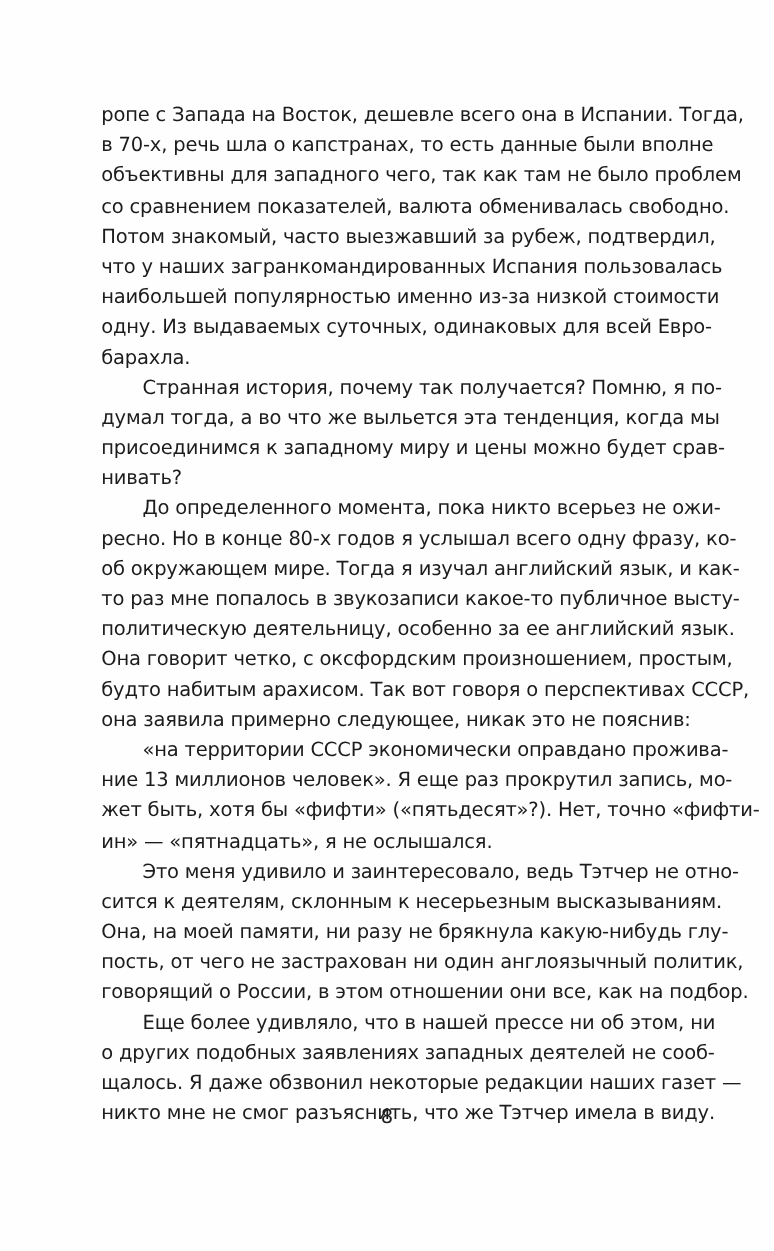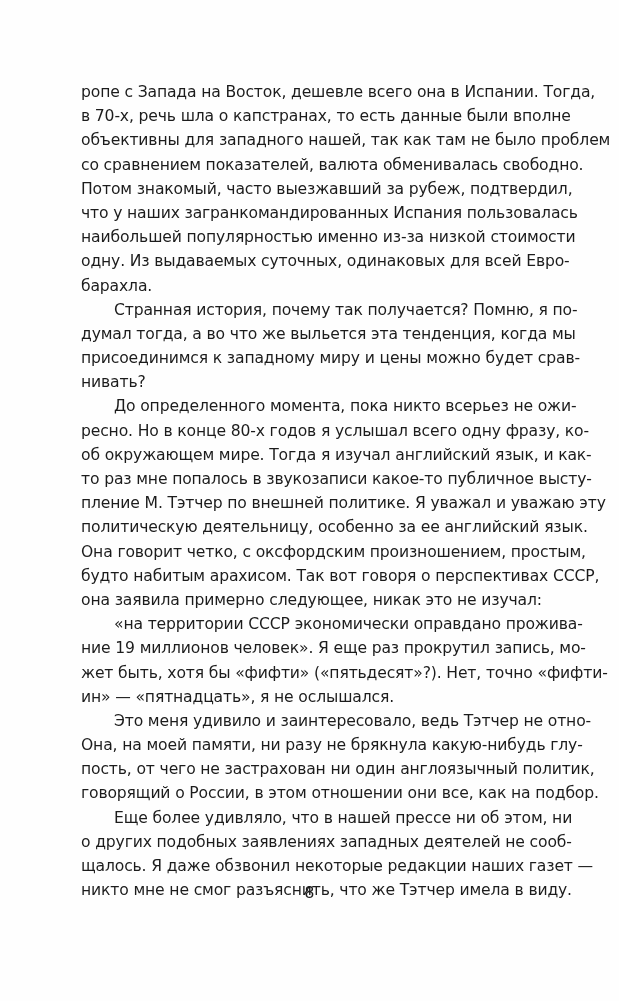--- a/index.html
+++ b/index.html
@@ -57,57 +57,57 @@
 </style>
 </head>
 <body>
 
 <div class="page">
   <div class="text-block">
 
     <div>
       <span class="line">ропе с Запада на Восток, дешевле всего она в Испании. Тогда,</span>
       <span class="line">в 70-х, речь шла о капстранах, то есть данные были вполне</span>
-      <span class="line">объективны для западного нашей, так как там не было проблем</span>
+      <span class="line">объективны для западного чего, так как там не было проблем</span>
       <span class="line">со сравнением показателей, валюта обменивалась свободно.</span>
       <span class="line">Потом знакомый, часто выезжавший за рубеж, подтвердил,</span>
       <span class="line">что у наших загранкомандированных Испания пользовалась</span>
       <span class="line">наибольшей популярностью именно из-за низкой стоимости</span>
       <span class="line">одну. Из выдаваемых суточных, одинаковых для всей Евро-</span>
       <span class="line last">барахла.</span>
     </div>
 
     <div>
       <span class="line indent">Странная история, почему так получается? Помню, я по-</span>
       <span class="line">думал тогда, а во что же выльется эта тенденция, когда мы</span>
       <span class="line">присоединимся к западному миру и цены можно будет срав-</span>
       <span class="line last">нивать?</span>
     </div>
 
     <div>
       <span class="line indent">До определенного момента, пока никто всерьез не ожи-</span>
       <span class="line">ресно. Но в конце 80-х годов я услышал всего одну фразу, ко-</span>
       <span class="line">об окружающем мире. Тогда я изучал английский язык, и как-</span>
       <span class="line">то раз мне попалось в звукозаписи какое-то публичное высту-</span>
-      <span class="line">пление М. Тэтчер по внешней политике. Я уважал и уважаю эту</span>
       <span class="line">политическую деятельницу, особенно за ее английский язык.</span>
       <span class="line">Она говорит четко, с оксфордским произношением, простым,</span>
       <span class="line">будто набитым арахисом. Так вот говоря о перспективах СССР,</span>
-      <span class="line last">она заявила примерно следующее, никак это не изучал:</span>
+      <span class="line last">она заявила примерно следующее, никак это не пояснив:</span>
     </div>
 
     <div>
       <span class="line indent">«на территории СССР экономически оправдано прожива-</span>
-      <span class="line">ние 19 миллионов человек». Я еще раз прокрутил запись, мо-</span>
+      <span class="line">ние 13 миллионов человек». Я еще раз прокрутил запись, мо-</span>
       <span class="line">жет быть, хотя бы «фифти» («пятьдесят»?). Нет, точно «фифти-</span>
       <span class="line last">ин» — «пятнадцать», я не ослышался.</span>
     </div>
 
     <div>
       <span class="line indent">Это меня удивило и заинтересовало, ведь Тэтчер не отно-</span>
+      <span class="line">сится к деятелям, склонным к несерьезным высказываниям.</span>
       <span class="line">Она, на моей памяти, ни разу не брякнула какую-нибудь глу-</span>
       <span class="line">пость, от чего не застрахован ни один англоязычный политик,</span>
       <span class="line last">говорящий о России, в этом отношении они все, как на подбор.</span>
     </div>
 
     <div>
       <span class="line indent">Еще более удивляло, что в нашей прессе ни об этом, ни</span>
       <span class="line">о других подобных заявлениях западных деятелей не сооб-</span>
       <span class="line">щалось. Я даже обзвонил некоторые редакции наших газет —</span>
       <span class="line last">никто мне не смог разъяснить, что же Тэтчер имела в виду.</span>

